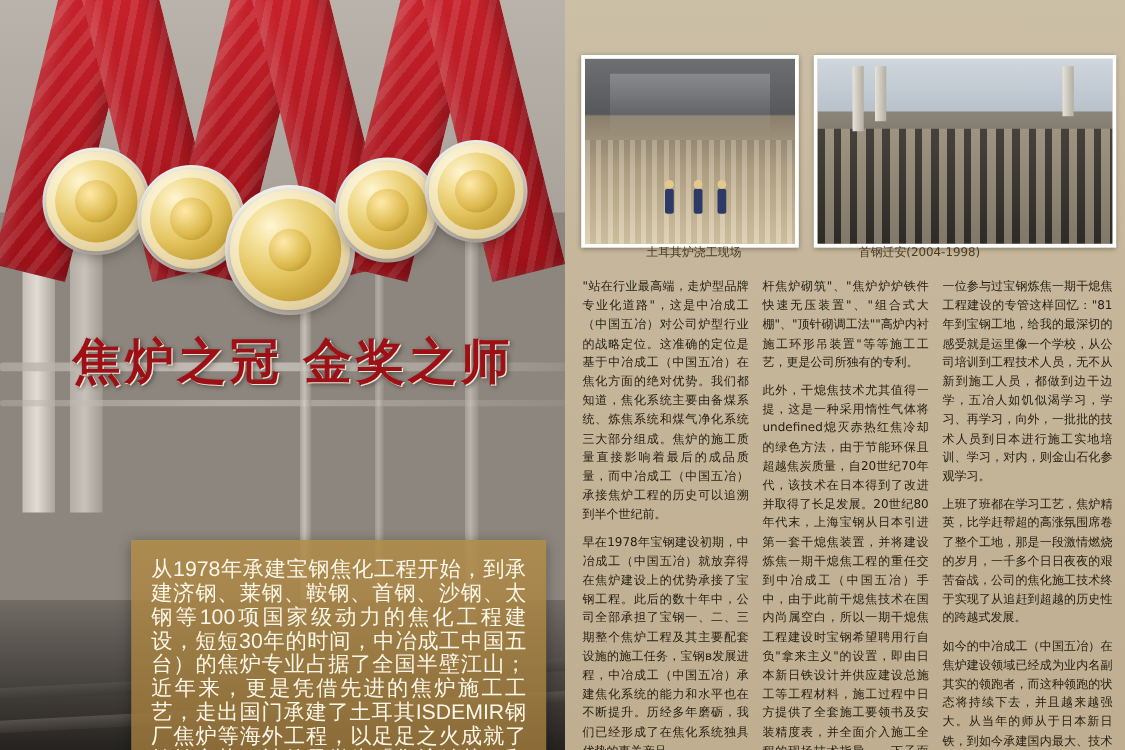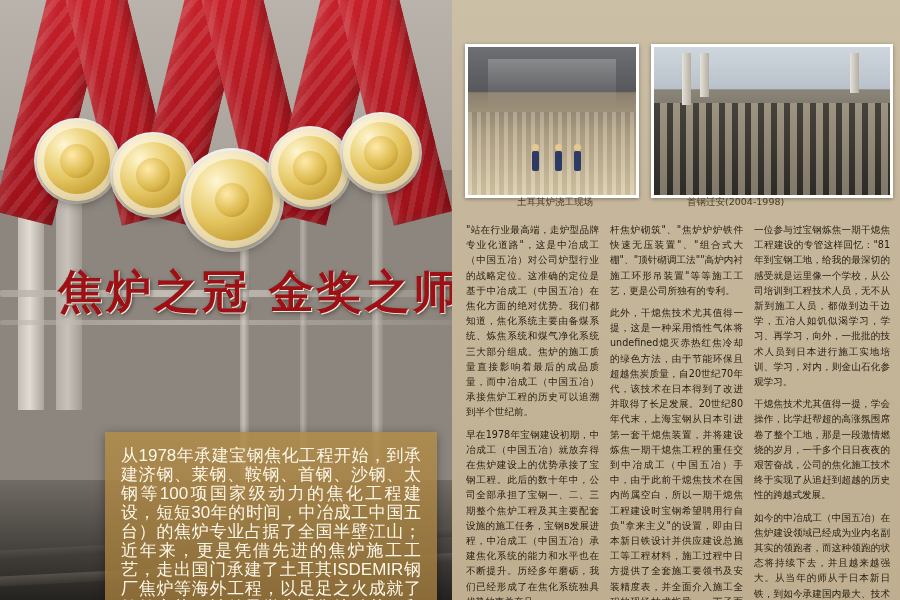--- a/index.html
+++ b/index.html
@@ -69,21 +69,21 @@
     border-radius:50%;
     background:radial-gradient(circle at 35% 32%, #ffe9a8, #dcb94c 60%, #a9812a 100%);
   }
   .medal-ring{
     position:absolute;border-radius:50%;
     background:radial-gradient(circle at 35% 30%, #ffffff 0%, #f6f2ea 38%, #d9d2c6 70%, #a79f92 100%);
   }
 
   .left-title{
     position:absolute;left:58px;top:262px;
-    font-size:45px;font-weight:bold;letter-spacing:3px;
+    font-size:39px;font-weight:bold;letter-spacing:3px;
     color:#9d1116;
     text-shadow:1px 1px 0 #f0e7d8, 2px 2px 4px rgba(0,0,0,.45);
     white-space:nowrap;
     font-family:"DejaVu Sans","Liberation Sans",sans-serif;
   }
   .left-caption-box{
     position:absolute;left:105px;top:432px;width:300px;
     background:linear-gradient(180deg,rgba(176,140,74,.88),rgba(140,106,52,.88));
     padding:14px 16px 16px 16px;
     box-shadow:0 2px 10px rgba(0,0,0,.35);
@@ -234,18 +234,18 @@
         <p>"站在行业最高端，走炉型品牌专业化道路"，这是中冶成工（中国五冶）对公司炉型行业的战略定位。这准确的定位是基于中冶成工（中国五冶）在焦化方面的绝对优势。我们都知道，焦化系统主要由备煤系统、炼焦系统和煤气净化系统三大部分组成。焦炉的施工质量直接影响着最后的成品质量，而中冶成工（中国五冶）承接焦炉工程的历史可以追溯到半个世纪前。</p>
         <p>早在1978年宝钢建设初期，中冶成工（中国五冶）就放弃得在焦炉建设上的优势承接了宝钢工程。此后的数十年中，公司全部承担了宝钢一、二、三期整个焦炉工程及其主要配套设施的施工任务，宝钢в发展进程，中冶成工（中国五冶）承建焦化系统的能力和水平也在不断提升。历经多年磨砺，我们已经形成了在焦化系统独具优势的事关产品。</p>
 
       </div>
       <div class="col c2">
         <p>杆焦炉砌筑"、"焦炉炉炉铁件快速无压装置"、"组合式大棚"、"顶针砌调工法""高炉内衬施工环形吊装置"等等施工工艺，更是公司所独有的专利。</p>
         <p>此外，干熄焦技术尤其值得一提，这是一种采用惰性气体将undefined熄灭赤热红焦冷却的绿色方法，由于节能环保且超越焦炭质量，自20世纪70年代，该技术在日本得到了改进并取得了长足发展。20世纪80年代末，上海宝钢从日本引进第一套干熄焦装置，并将建设炼焦一期干熄焦工程的重任交到中冶成工（中国五冶）手中，由于此前干熄焦技术在国内尚属空白，所以一期干熄焦工程建设时宝钢希望聘用行自负"拿来主义"的设置，即由日本新日铁设计并供应建设总施工等工程材料，施工过程中日方提供了全套施工要领书及安装精度表，并全面介入施工全程的现场技术指导。一下子面对的都是使界上最先进的装备，一清的施工技术和全新施工管理理念、五台的炉基建设建设进行开始还有些不适应，每天都能刷新的看想，并学习到许多知识。知所存坚持开放水平与国际接轨的当代的转筑方式的内容是，又有了他自己的。</p>
       </div>
       <div class="col c3">
         <p>一位参与过宝钢炼焦一期干熄焦工程建设的专管这样回忆："81年到宝钢工地，给我的最深切的感受就是运里像一个学校，从公司培训到工程技术人员，无不从新到施工人员，都做到边干边学，五冶人如饥似渴学习，学习、再学习，向外，一批批的技术人员到日本进行施工实地培训、学习，对内，则金山石化参观学习。</p>
-        <p>干熄焦技术尤其值得一提，学会操作，比学赶帮超的高涨氛围席卷了整个工地，那是一段激情燃烧的岁月，一千多个日日夜夜的艰苦奋战，公司的焦化施工技术终于实现了从追赶到超越的历史性的跨越式发展。</p>
+        <p>上班了班都在学习工艺，焦炉精英，比学赶帮超的高涨氛围席卷了整个工地，那是一段激情燃烧的岁月，一千多个日日夜夜的艰苦奋战，公司的焦化施工技术终于实现了从追赶到超越的历史性的跨越式发展。</p>
         <p>如今的中冶成工（中国五冶）在焦炉建设领域已经成为业内名副其实的领跑者，而这种领跑的状态将持续下去，并且越来越强大。从当年的师从于日本新日铁，到如今承建国内最大、技术最先进的焦炉工程，中冶成工（中国五冶）用三十多年的时间，完成了一个企业的华丽转身。</p>
       </div>
     </div>
   </div>
 </div>
 
 </body></html>

